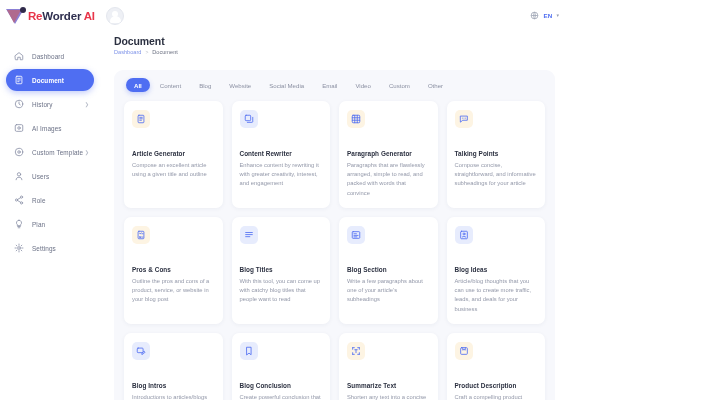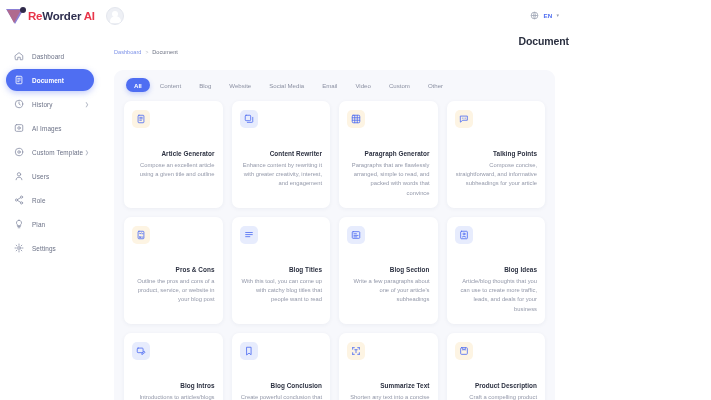--- a/index.html
+++ b/index.html
@@ -11,21 +11,20 @@
     font-family: "Liberation Sans", sans-serif;
     background: #ffffff;
   }
 
   #app {
     width: 569px;
     height: 400px;
     display: flex;
     position: relative;
     background: #86efac;
-    text-align: right;
   }
 
   
   #sidebar {
     width: 100px;
     height: 400px;
     flex: 0 0 100px;
     background: #ffffff;
     padding: 0;
     position: relative;

